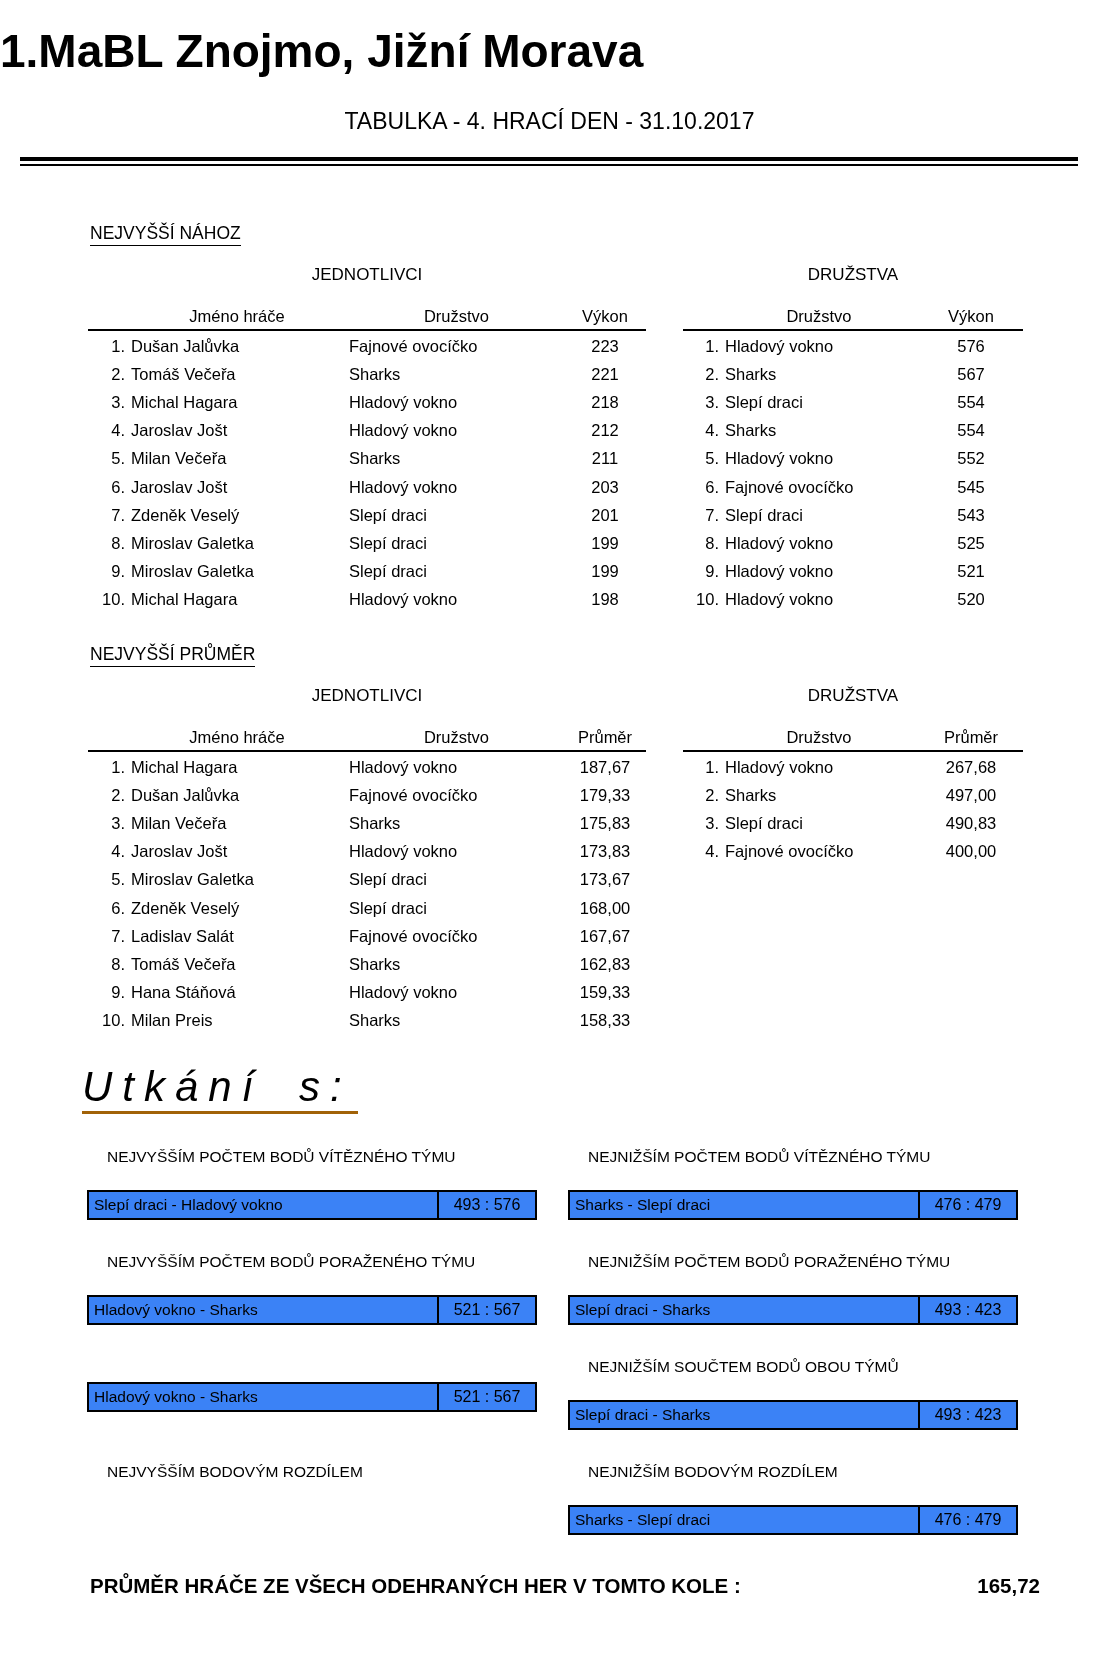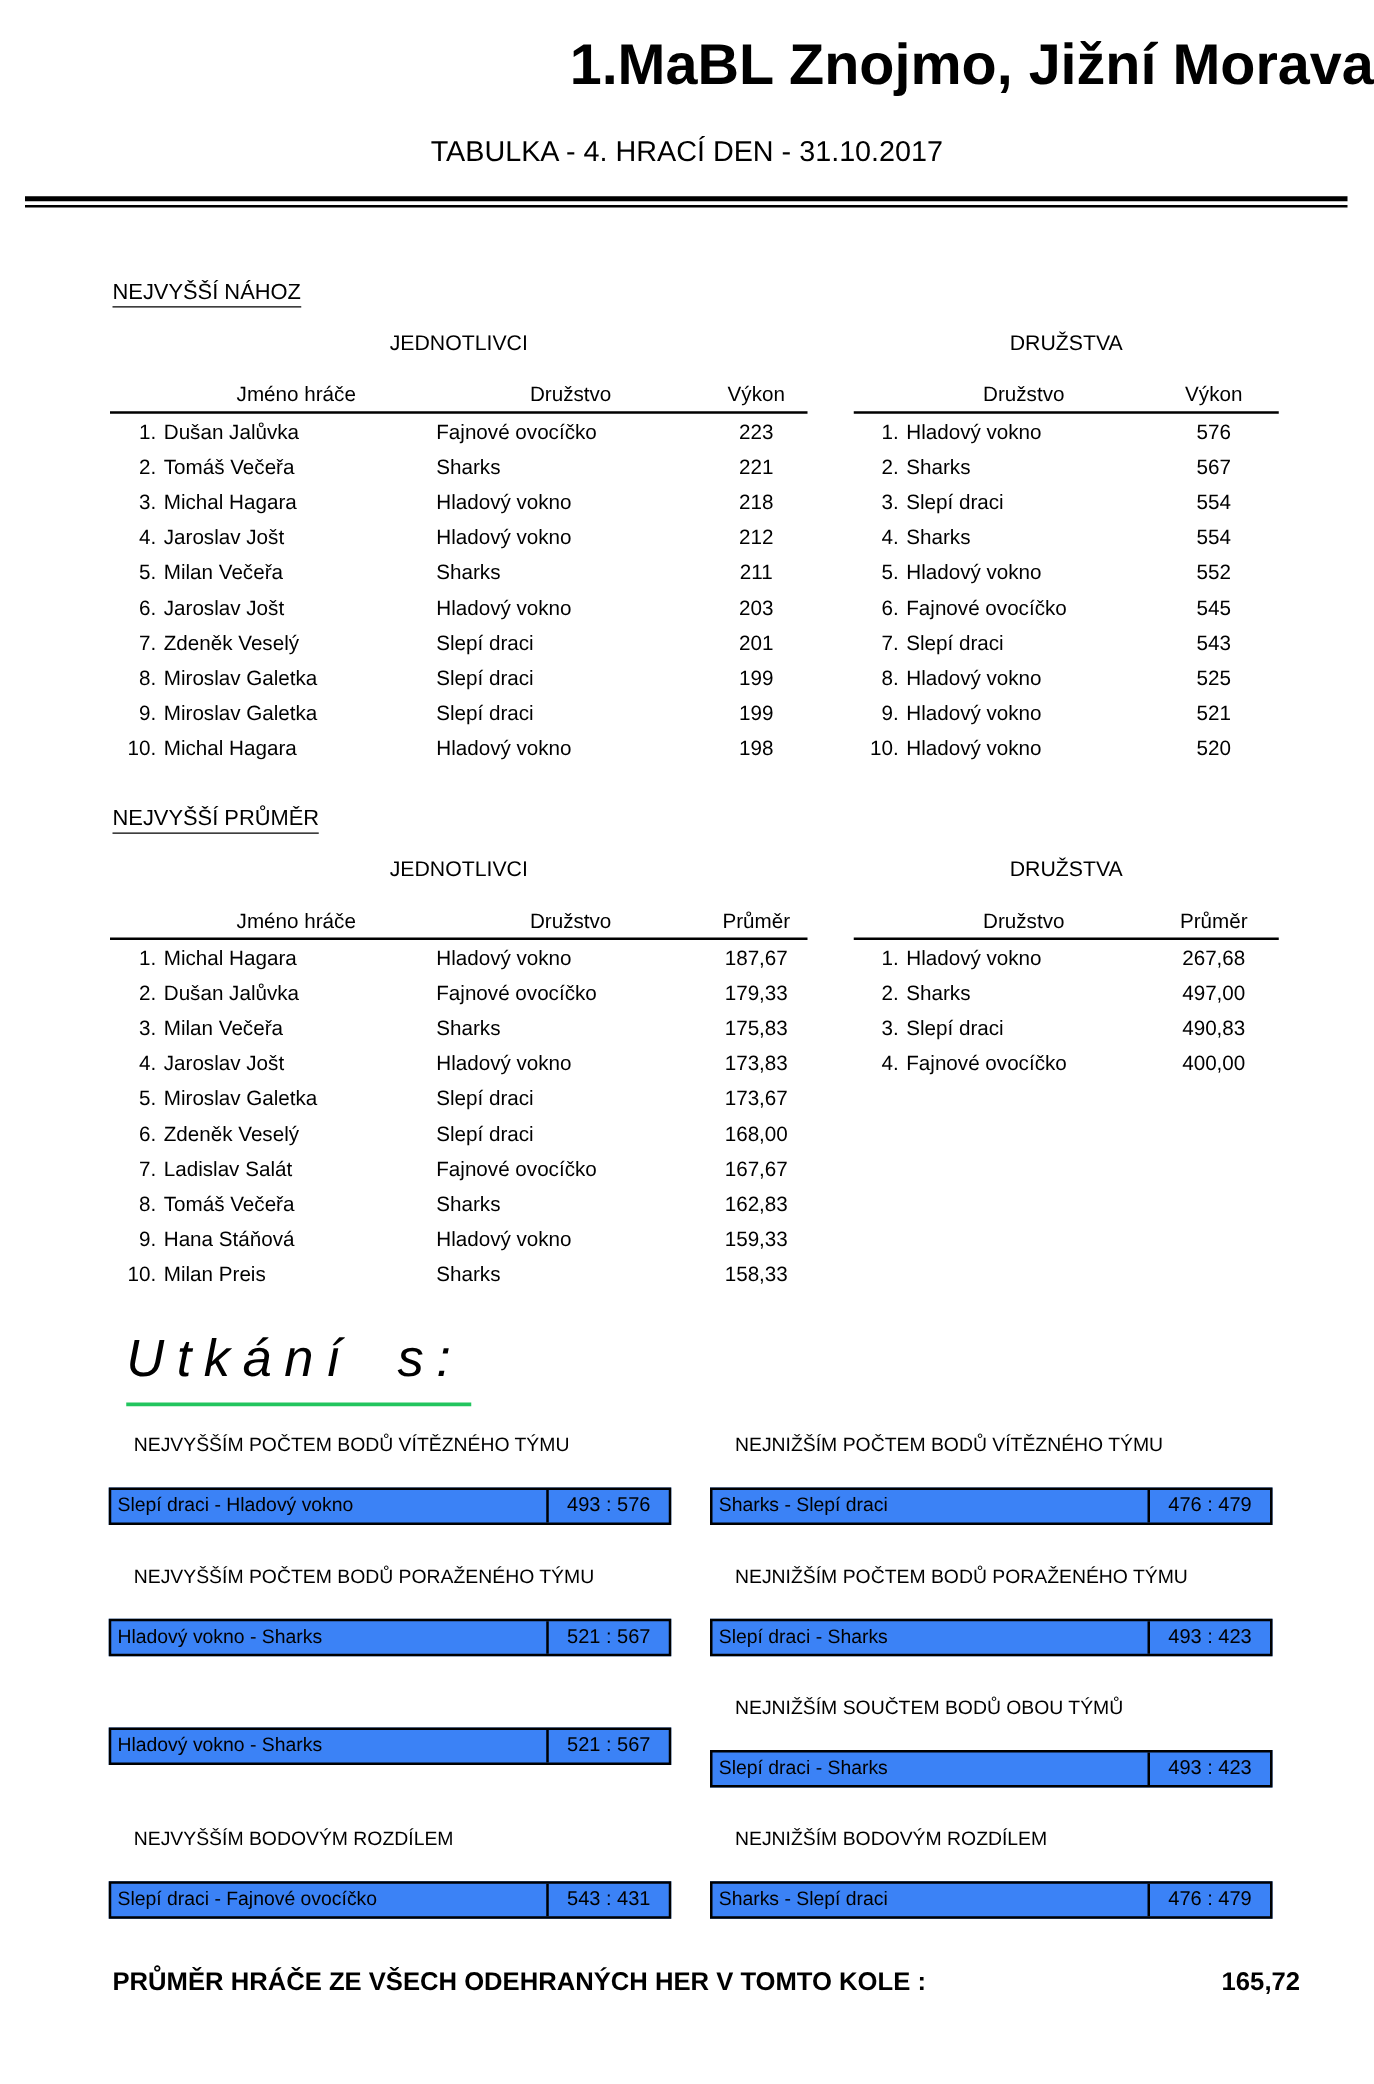--- a/index.html
+++ b/index.html
@@ -8,21 +8,21 @@
     font-family:"Liberation Sans","DejaVu Sans",sans-serif;
     color:#000;
     width:1099px; height:1667px;
     position:relative;
     overflow:hidden;
   }
   .page { position:absolute; inset:0; background:#fff; }
 
   .title {
     position:absolute; top:24px; left:0; width:100%;
-    text-align:right; font-size:46px; font-weight:bold;
+    text-align:left; font-size:46px; font-weight:bold;
   }
   .subtitle {
     position:absolute; top:108px; left:0; width:100%;
     text-align:center; font-size:23px;
   }
   .double-rule {
     position:absolute; top:157px; left:20px; right:21px;
     height:9px;
     border-top:4px solid #000;
     border-bottom:2px solid #000;
@@ -57,25 +57,25 @@
   .thead-team, .trow-team { grid-template-columns:36px 200px 104px; }
   .tbody { position:absolute; top:67px; left:0; width:100%; }
   .trow { height:28.2px; display:grid; align-items:center; font-size:16.5px; }
   .rank { text-align:right; }
   .name { padding-left:6px; }
   .trow-ind .team { padding-left:0; }
   .trow-team .team { padding-left:6px; }
   .val  { text-align:center; }
 
   .utkani {
-    position:absolute; top:1063px; left:101px;
+    position:absolute; top:1063px; left:82px;
     font-size:42px; font-style:italic;
     letter-spacing:10px; word-spacing:14px;
-    padding-bottom:11px; padding-right:6px;
-    border-bottom:3px solid #22c55e;
+    padding-bottom:0; padding-right:6px;
+    border-bottom:3px solid #a16207;
     white-space:nowrap;
   }
 
   .match-grid {
     position:absolute; top:1148px; left:87px;
     display:grid;
     grid-template-columns:450px 450px;
     column-gap:31px;
     row-gap:33px;
   }
@@ -412,24 +412,20 @@
     </div>
       <div class="match-item">
       <div class="match-label">NEJNIŽŠÍM SOUČTEM BODŮ OBOU TÝMŮ</div>
       <div class="match-box">
         <div class="match-teams">Slepí draci - Sharks</div>
         <div class="match-score">493 : 423</div>
       </div>
     </div>
       <div class="match-item">
       <div class="match-label">NEJVYŠŠÍM BODOVÝM ROZDÍLEM</div>
-      <div class="match-box">
-        <div class="match-teams">Slepí draci - Fajnové ovocíčko</div>
-        <div class="match-score">543 : 431</div>
-      </div>
     </div>
       <div class="match-item">
       <div class="match-label">NEJNIŽŠÍM BODOVÝM ROZDÍLEM</div>
       <div class="match-box">
         <div class="match-teams">Sharks - Slepí draci</div>
         <div class="match-score">476 : 479</div>
       </div>
     </div>
     </div>
 

